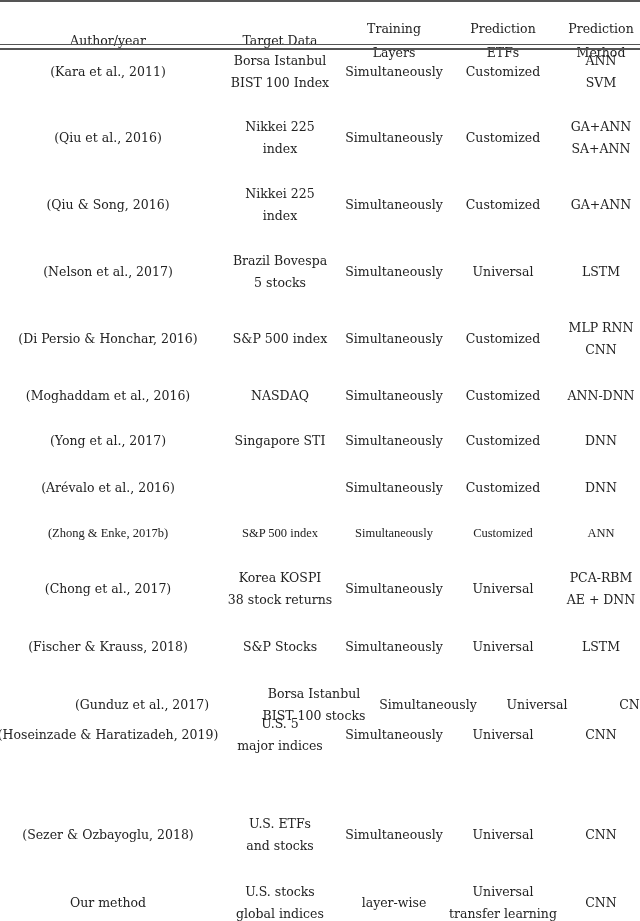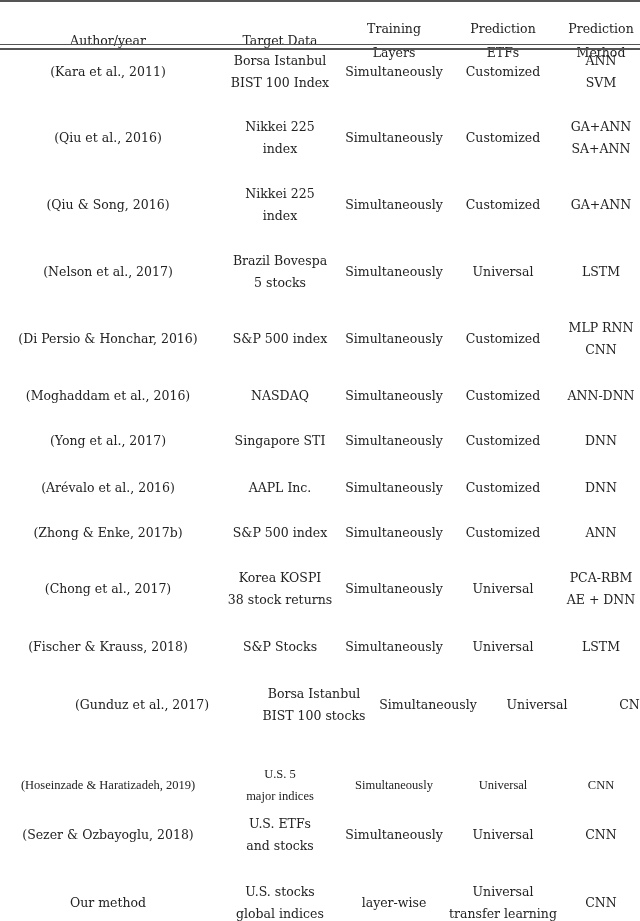--- a/index.html
+++ b/index.html
@@ -172,34 +172,31 @@
         <span>Customized</span>
       </div>
       <div class="cell c4">
         <span>DNN</span>
       </div>
     </div>
     <div class="row" style="top: 468px; height: 40px;">
       <div class="cell c0">
         <span>(Arévalo et al., 2016)</span>
       </div>
-      <div class="cell c1">
-        <span>AAPL Inc.</span>
-      </div>
       <div class="cell c2">
         <span>Simultaneously</span>
       </div>
       <div class="cell c3">
         <span>Customized</span>
       </div>
       <div class="cell c4">
         <span>DNN</span>
       </div>
     </div>
-    <div class="row" style="top: 513px; height: 40px;">
+    <div class="row" style="top: 513px; height: 40px; font-family: Liberation Serif, serif;">
       <div class="cell c0">
         <span>(Zhong &amp; Enke, 2017b)</span>
       </div>
       <div class="cell c1">
         <span>S&amp;P 500 index</span>
       </div>
       <div class="cell c2">
         <span>Simultaneously</span>
       </div>
       <div class="cell c3">
@@ -256,21 +253,21 @@
       <div class="cell c2">
         <span>Simultaneously</span>
       </div>
       <div class="cell c3">
         <span>Universal</span>
       </div>
       <div class="cell c4">
         <span>CNN</span>
       </div>
     </div>
-    <div class="row" style="top: 755px; height: 60px; font-family: Liberation Serif, serif;">
+    <div class="row" style="top: 705px; height: 60px;">
       <div class="cell c0">
         <span>(Hoseinzade &amp; Haratizadeh, 2019)</span>
       </div>
       <div class="cell c1">
         <span>U.S. 5</span>
         <span>major indices</span>
       </div>
       <div class="cell c2">
         <span>Simultaneously</span>
       </div>

